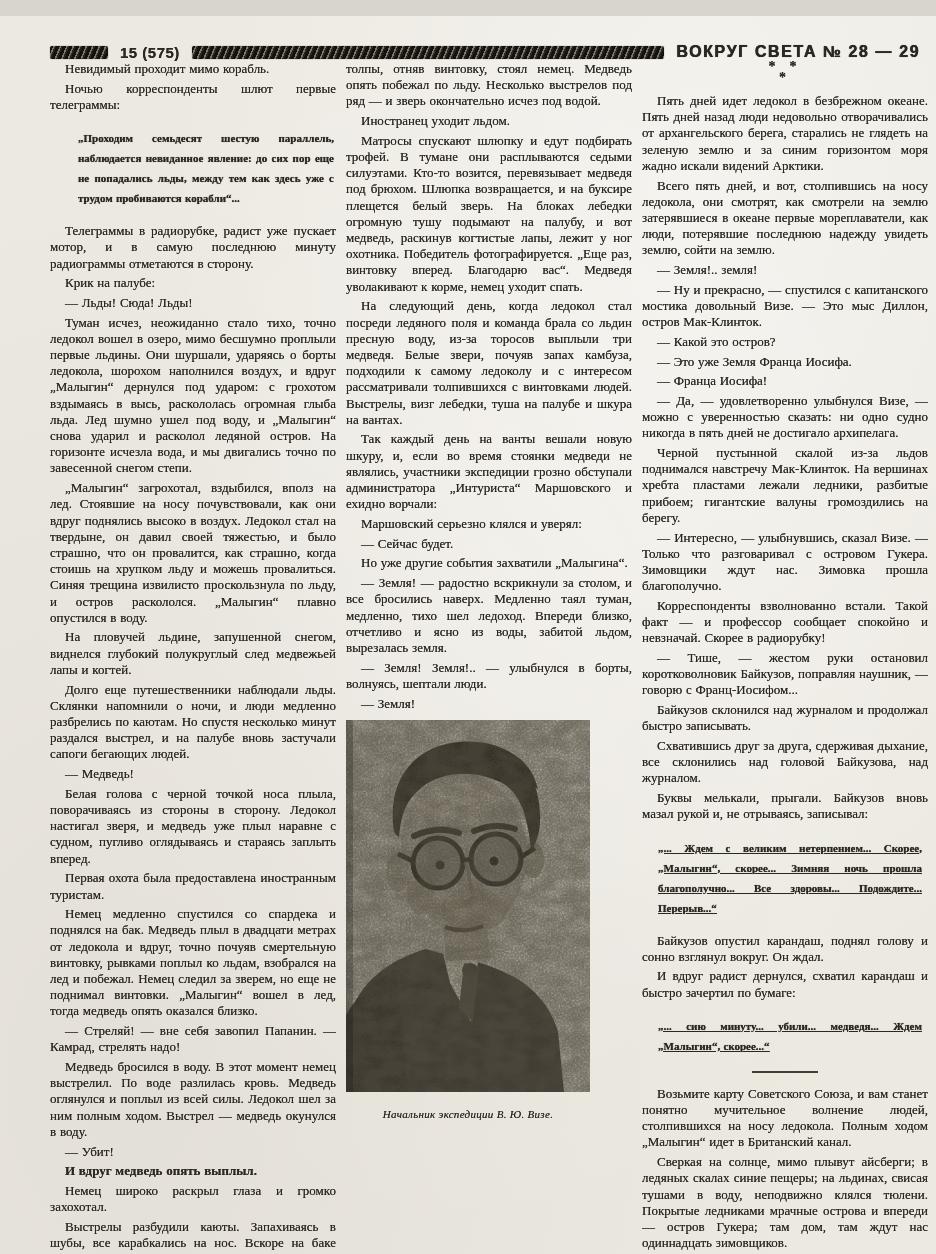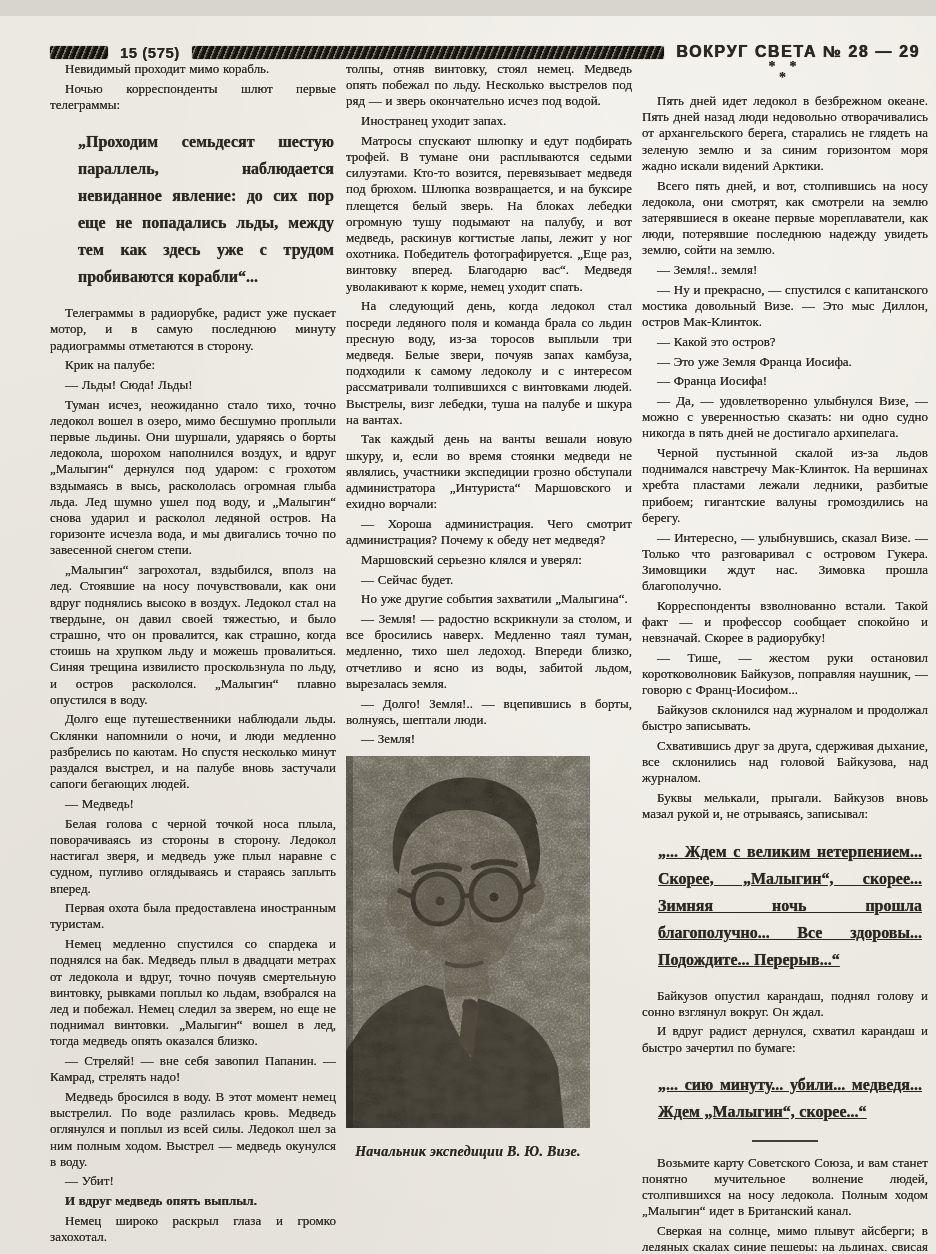--- a/index.html
+++ b/index.html
@@ -43,41 +43,40 @@
   .blk{
     font-size:13px;line-height:16.2px;text-align:justify;
     margin:0 0 3.5px 0;
     text-shadow:0 0 .6px rgba(43,40,34,.8);
     word-spacing:.5px;
   }
   .p{text-indent:15px;}
   .pc{text-indent:0;}
   .pb{text-indent:15px;font-weight:bold;}
   .telegram{
-    font-weight:bold;font-size:16px;line-height:27px;
+    font-weight:bold;font-size:11px;line-height:20px;
     margin:15px 2px 15px 28px;text-indent:0;
     text-shadow:0 0 .7px rgba(30,27,20,.9);
   }
   .col[data-name="column-3"] .telegram{margin-left:16px;margin-right:6px;text-decoration:underline;}
   .stars{
     text-align:center;font-weight:bold;font-size:14px;line-height:11px;
     letter-spacing:5px;white-space:pre-line;margin:0 0 10px 0;text-indent:0;
   }
   .rule{
     border:0;border-top:2px solid #433e34;width:66px;height:0;
     margin:13px auto;
   }
   
   .portrait-fig{margin:8px 0 0 0;width:244px;}
   .portrait-fig svg{display:block;filter:contrast(1.05);}
   .portrait-fig figcaption{
-    font-style:italic;font-size:14px;text-align:center;
+    font-style:italic;font-size:11px;text-align:center;
     margin-top:16px;letter-spacing:.3px;
     text-shadow:0 0 .6px rgba(43,40,34,.8);
-    font-weight:bold;
   }
 </style>
 </head>
 <body>
 
 <div class="page" data-name="magazine-page">
 
   <header class="hdr" data-name="page-header">
     <span class="hbar hbar-small" data-name="decorative-bar-left"></span>
     <span class="page-num" data-name="page-number">15 (575)</span>
@@ -88,46 +87,46 @@
   <main class="cols" data-name="article-body">
     <div class="col" data-name="column-1">
         <div class="blk p" data-name="paragraph">Невидимый проходит мимо корабль.</div>
         <div class="blk p" data-name="paragraph">Ночью корреспонденты шлют первые телеграммы:</div>
         <div class="blk telegram" data-name="telegram-text">„Проходим семьдесят шестую параллель, наблюдается невиданное явление: до сих пор еще не попадались льды, между тем как здесь уже с трудом пробиваются корабли“...</div>
         <div class="blk p" data-name="paragraph">Телеграммы в радиорубке, радист уже пускает мотор, и в самую последнюю минуту радиограммы отметаются в сторону.</div>
         <div class="blk p" data-name="paragraph">Крик на палубе:</div>
         <div class="blk p" data-name="paragraph">— Льды! Сюда! Льды!</div>
         <div class="blk p" data-name="paragraph">Туман исчез, неожиданно стало тихо, точно ледокол вошел в озеро, мимо бесшумно проплыли первые льдины. Они шуршали, ударяясь о борты ледокола, шорохом наполнился воздух, и вдруг „Малыгин“ дернулся под ударом: с грохотом вздымаясь в высь, раскололась огромная глыба льда. Лед шумно ушел под воду, и „Малыгин“ снова ударил и расколол ледяной остров. На горизонте исчезла вода, и мы двигались точно по завесенной снегом степи.</div>
         <div class="blk p" data-name="paragraph">„Малыгин“ загрохотал, вздыбился, вполз на лед. Стоявшие на носу почувствовали, как они вдруг поднялись высоко в воздух. Ледокол стал на твердыне, он давил своей тяжестью, и было страшно, что он провалится, как страшно, когда стоишь на хрупком льду и можешь провалиться. Синяя трещина извилисто проскользнула по льду, и остров раскололся. „Малыгин“ плавно опустился в воду.</div>
+        <div class="blk p" data-name="paragraph">На пловучей льдине, запушенной снегом, виднелся глубокий полукруглый след медвежьей лапы и когтей.</div>
         <div class="blk p" data-name="paragraph">Долго еще путешественники наблюдали льды. Склянки напомнили о ночи, и люди медленно разбрелись по каютам. Но спустя несколько минут раздался выстрел, и на палубе вновь застучали сапоги бегающих людей.</div>
         <div class="blk p" data-name="paragraph">— Медведь!</div>
         <div class="blk p" data-name="paragraph">Белая голова с черной точкой носа плыла, поворачиваясь из стороны в сторону. Ледокол настигал зверя, и медведь уже плыл наравне с судном, пугливо оглядываясь и стараясь заплыть вперед.</div>
         <div class="blk p" data-name="paragraph">Первая охота была предоставлена иностранным туристам.</div>
         <div class="blk p" data-name="paragraph">Немец медленно спустился со спардека и поднялся на бак. Медведь плыл в двадцати метрах от ледокола и вдруг, точно почуяв смертельную винтовку, рывками поплыл ко льдам, взобрался на лед и побежал. Немец следил за зверем, но еще не поднимал винтовки. „Малыгин“ вошел в лед, тогда медведь опять оказался близко.</div>
         <div class="blk p" data-name="paragraph">— Стреляй! — вне себя завопил Папанин. — Камрад, стрелять надо!</div>
         <div class="blk p" data-name="paragraph">Медведь бросился в воду. В этот момент немец выстрелил. По воде разлилась кровь. Медведь оглянулся и поплыл из всей силы. Ледокол шел за ним полным ходом. Выстрел — медведь окунулся в воду.</div>
         <div class="blk p" data-name="paragraph">— Убит!</div>
         <div class="blk pb" data-name="paragraph">И вдруг медведь опять выплыл.</div>
         <div class="blk p" data-name="paragraph">Немец широко раскрыл глаза и громко захохотал.</div>
         <div class="blk p" data-name="paragraph">Выстрелы разбудили каюты. Запахиваясь в шубы, все карабкались на нос. Вскоре на баке стало тесно. В середине</div>
       </div>
 
     <div class="col" data-name="column-2">
       <div data-name="column-2-text">
           <div class="blk pc" data-name="paragraph">толпы, отняв винтовку, стоял немец. Медведь опять побежал по льду. Несколько выстрелов под ряд — и зверь окончательно исчез под водой.</div>
-          <div class="blk p" data-name="paragraph">Иностранец уходит запах.</div>
+          <div class="blk p" data-name="paragraph">Иностранец уходит льдом.</div>
           <div class="blk p" data-name="paragraph">Матросы спускают шлюпку и едут подбирать трофей. В тумане они расплываются седыми силуэтами. Кто-то возится, перевязывает медведя под брюхом. Шлюпка возвращается, и на буксире плещется белый зверь. На блоках лебедки огромную тушу подымают на палубу, и вот медведь, раскинув когтистые лапы, лежит у ног охотника. Победитель фотографируется. „Еще раз, винтовку вперед. Благодарю вас“. Медведя уволакивают к корме, немец уходит спать.</div>
           <div class="blk p" data-name="paragraph">На следующий день, когда ледокол стал посреди ледяного поля и команда брала со льдин пресную воду, из-за торосов выплыли три медведя. Белые звери, почуяв запах камбуза, подходили к самому ледоколу и с интересом рассматривали толпившихся с винтовками людей. Выстрелы, визг лебедки, туша на палубе и шкура на вантах.</div>
           <div class="blk p" data-name="paragraph">Так каждый день на ванты вешали новую шкуру, и, если во время стоянки медведи не являлись, участники экспедиции грозно обступали администратора „Интуриста“ Маршовского и ехидно ворчали:</div>
-          <div class="blk p" data-name="paragraph">— Хороша администрация. Чего смотрит администрация? Почему к обеду нет медведя?</div>
           <div class="blk p" data-name="paragraph">Маршовский серьезно клялся и уверял:</div>
           <div class="blk p" data-name="paragraph">— Сейчас будет.</div>
           <div class="blk p" data-name="paragraph">Но уже другие события захватили „Малыгина“.</div>
           <div class="blk p" data-name="paragraph">— Земля! — радостно вскрикнули за столом, и все бросились наверх. Медленно таял туман, медленно, тихо шел ледоход. Впереди близко, отчетливо и ясно из воды, забитой льдом, вырезалась земля.</div>
-          <div class="blk p" data-name="paragraph">— Долго! Земля!.. — вцепившись в борты, волнуясь, шептали люди.</div>
+          <div class="blk p" data-name="paragraph">— Земля! Земля!.. — улыбнулся в борты, волнуясь, шептали люди.</div>
           <div class="blk p" data-name="paragraph">— Земля!</div>
         </div>
 
       <figure class="portrait-fig" data-name="portrait-figure">
         <svg data-name="portrait-photo" width="244" height="372" viewBox="0 0 244 372" xmlns="http://www.w3.org/2000/svg">
           <defs>
             <filter id="grainFine" x="0" y="0" width="100%" height="100%">
               <feTurbulence type="fractalNoise" baseFrequency="0.55" numOctaves="2" seed="7"></feTurbulence>
               <feColorMatrix type="matrix" values="0 0 0 0 0.08  0 0 0 0 0.07  0 0 0 0 0.05  0.9 0.9 0.9 0 -0.5"></feColorMatrix>
             </filter>

